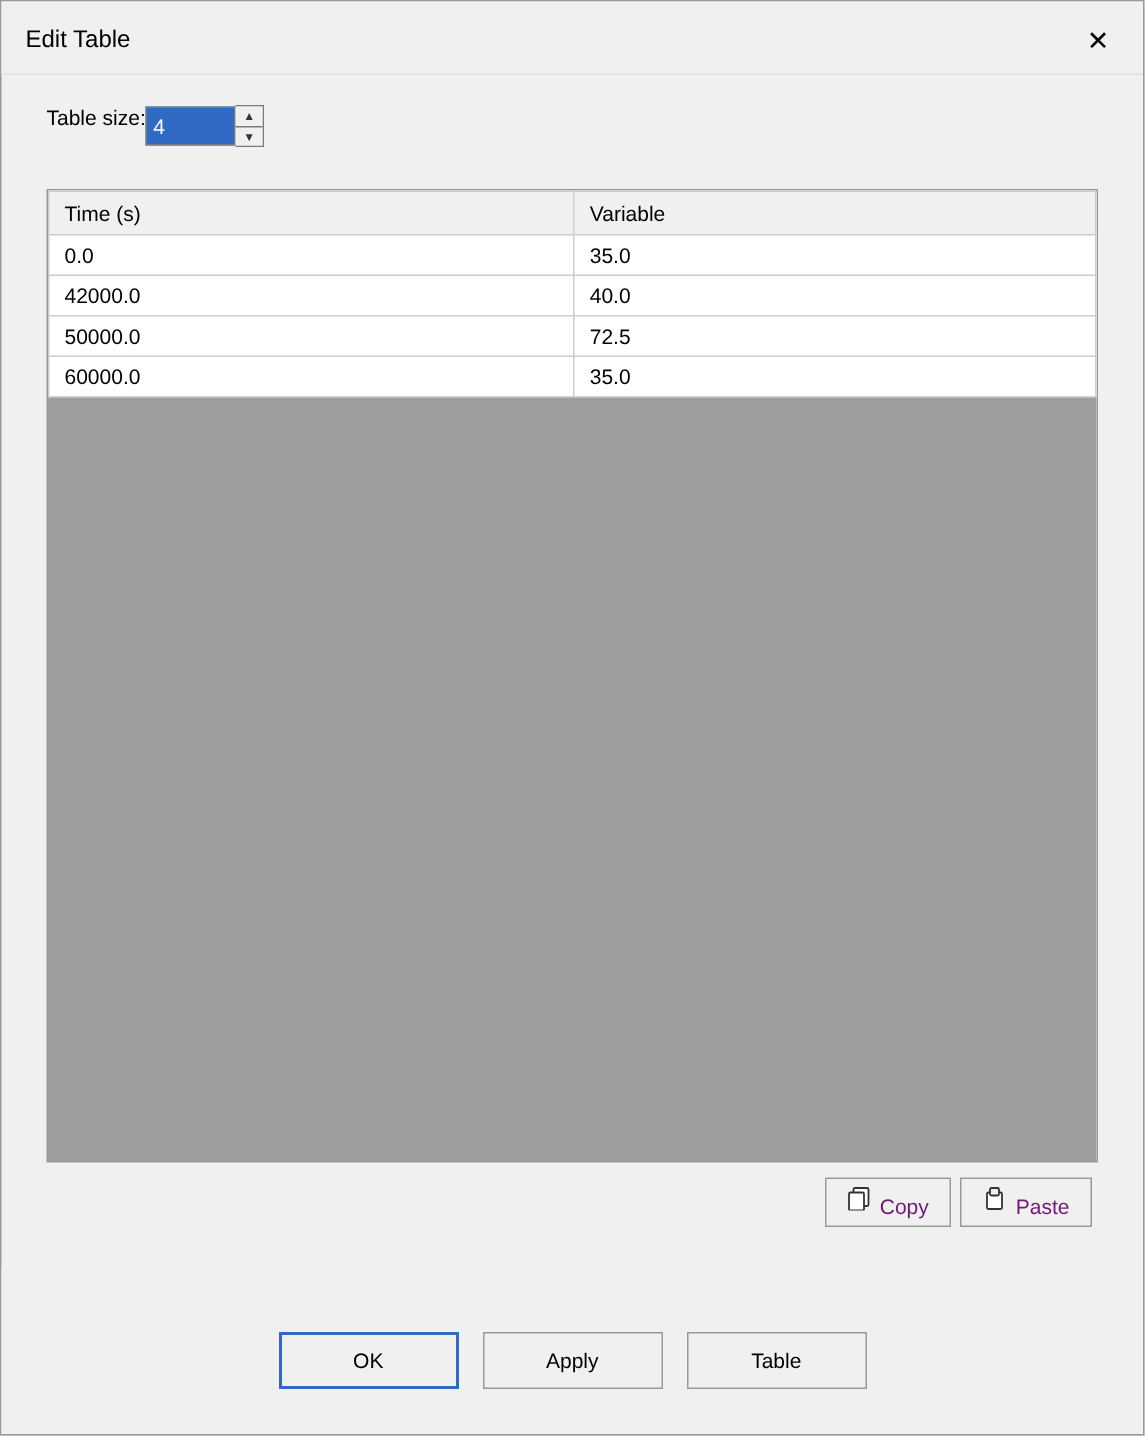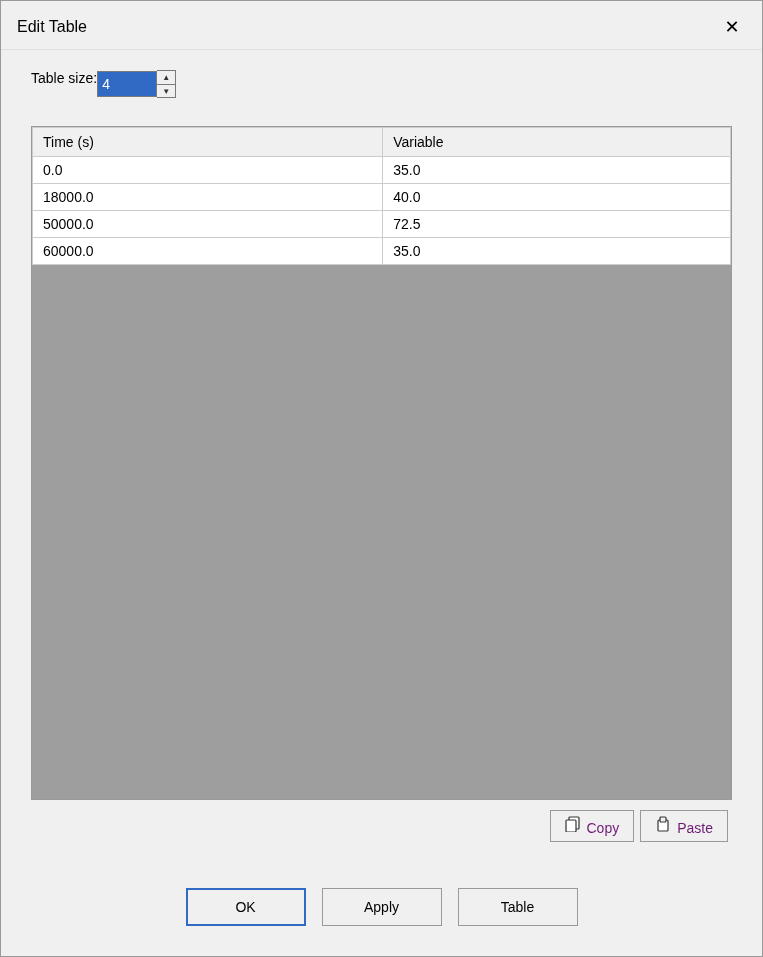--- a/index.html
+++ b/index.html
@@ -192,20 +192,21 @@
 
     .footer-btn {
       min-width: 120px;
       height: 38px;
       padding: 6px 20px;
       font-size: 14px;
       cursor: pointer;
       background: #f0f0f0;
       border: 1px solid #999;
       color: #000;
+      margin-top: 24px;
     }
 
     .footer-btn.ok-btn {
       border: 2px solid #316ac5;
       background: #f0f0f0;
     }
   </style>
 </head>
 <body>
 
@@ -236,21 +237,21 @@
             <th>Time (s)</th>
             <th>Variable</th>
           </tr>
         </thead>
         <tbody id="table-body">
         <tr>
               <td>0.0</td>
               <td>35.0</td>
             </tr>
             <tr>
-              <td>18000.0</td>
+              <td>42000.0</td>
               <td>40.0</td>
             </tr>
             <tr>
               <td>50000.0</td>
               <td>72.5</td>
             </tr>
             <tr>
               <td>60000.0</td>
               <td>35.0</td>
             </tr>

